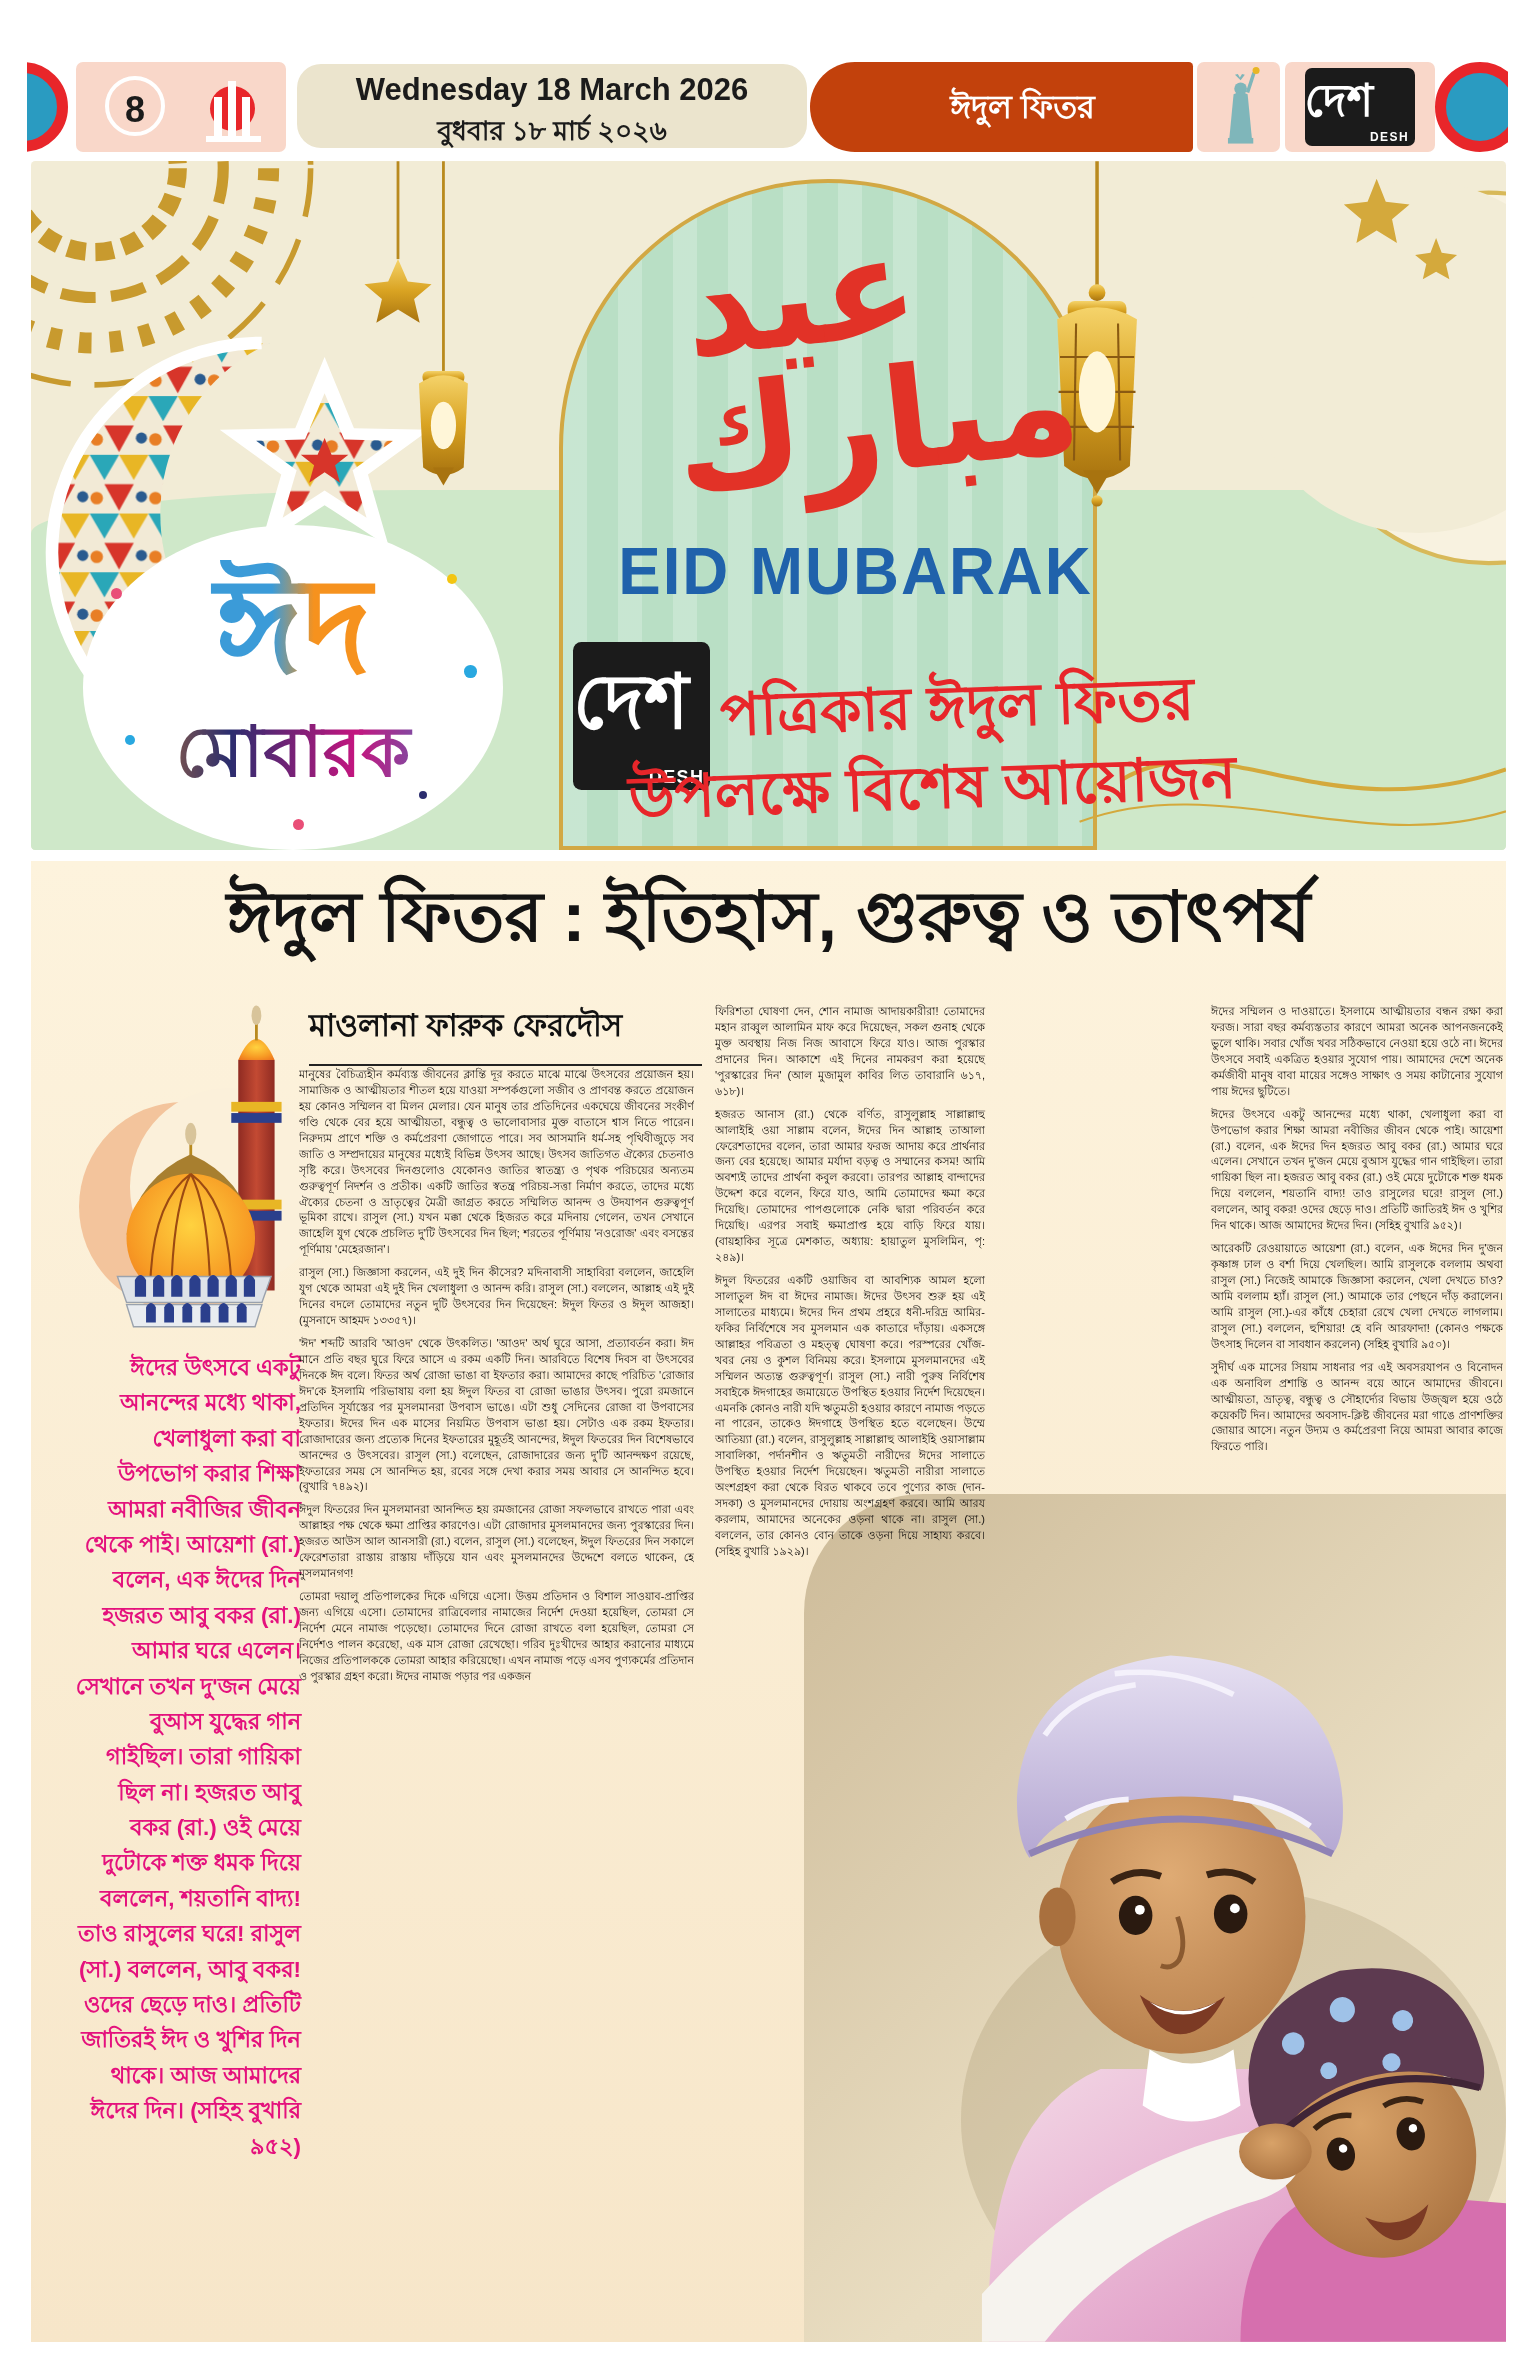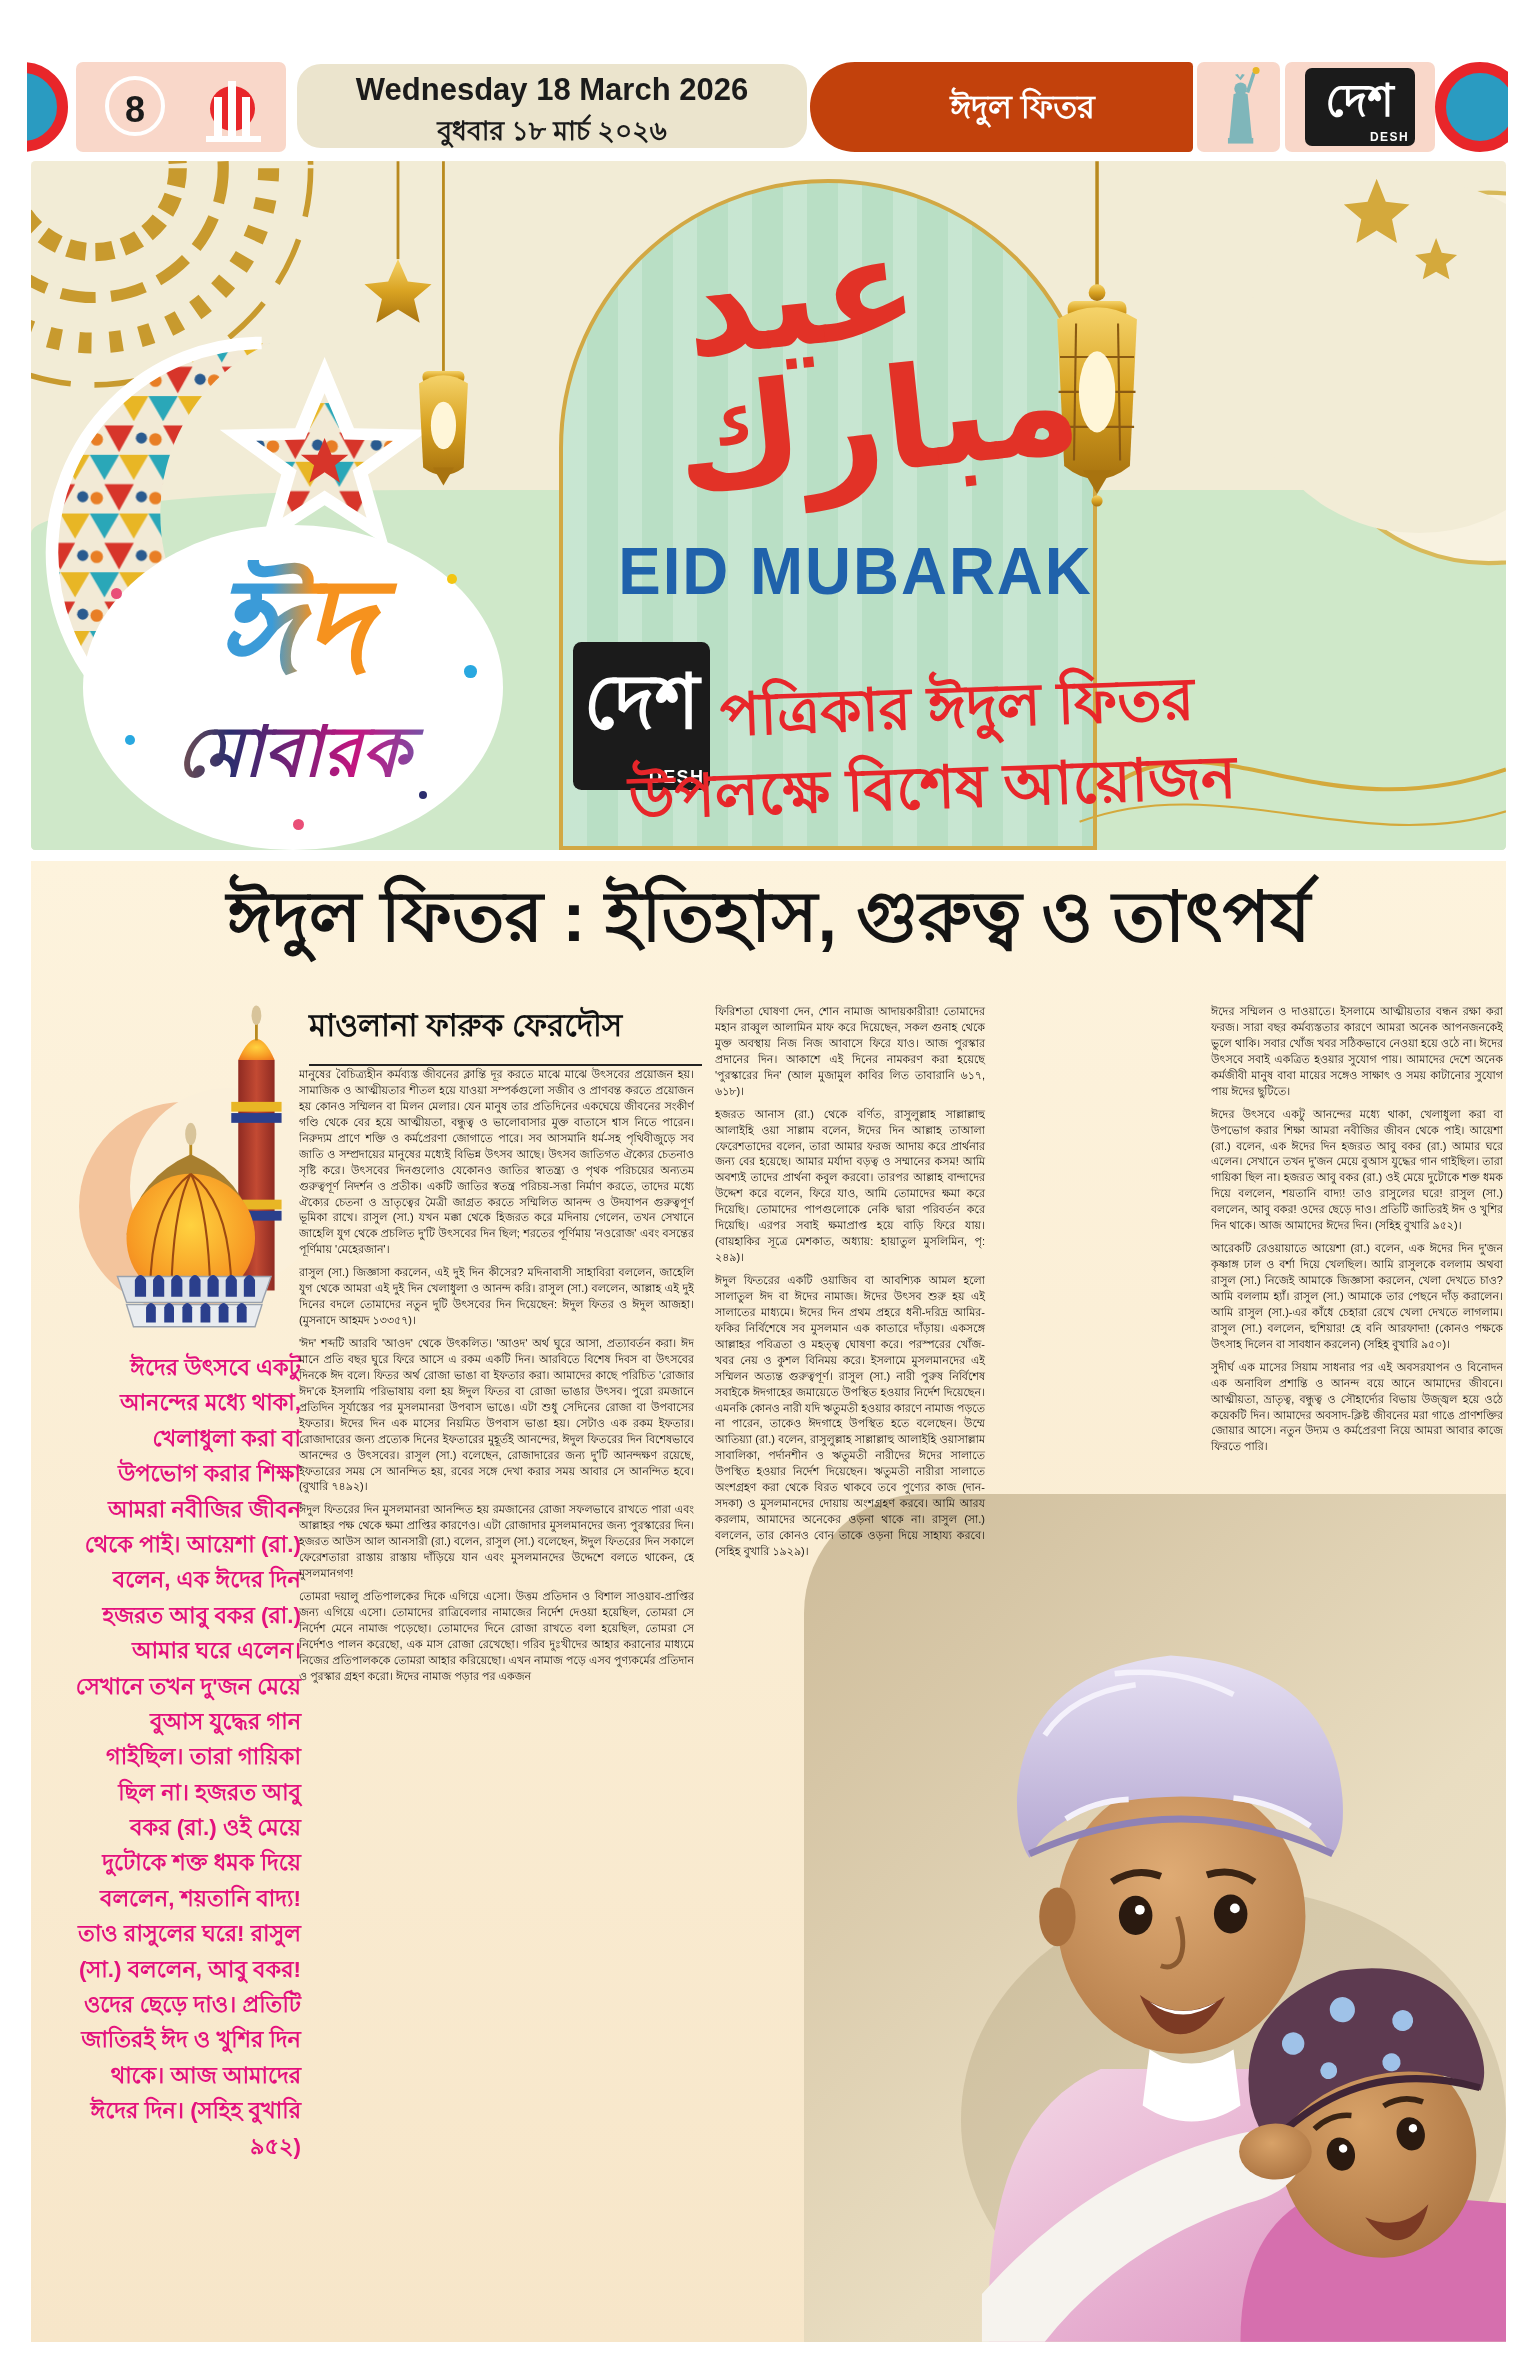--- a/index.html
+++ b/index.html
@@ -26,40 +26,40 @@
   .minar .base{position:absolute;bottom:1.4px;left:5.6px;width:55px;height:5.6px;background:#ffffff;}
   .hdr-date{left:297px;top:64px;width:510px;height:84px;background:#ebe4cd;border-radius:24px;color:#1b1b1b;text-align:center;}
   .hdr-date .l1{font-size:31px;font-weight:bold;margin-top:8.4px;}
   .hdr-date .l2{font-size:26.6px;font-weight:bold;margin-top:2.8px;}
   .hdr-red{left:810px;top:62px;width:383px;height:90px;background:#c2410c;border-radius:91px 8.4px 8.4px 91px;}
   .hdr-red .lbl{position:absolute;left:63px;right:21px;top:0;bottom:0;color:#ffffff;font-size:32px;font-weight:bold;text-align:center;line-height:90px;}
   .hdr-liberty{left:1197px;top:62px;width:83px;height:90px;}
   .hdr-desh{left:1285px;top:62px;width:150px;height:90px;}
   .desh-logo{position:absolute;background:#1b1b1b;border-radius:7px;color:#fff;}
   .hdr-desh .desh-logo{left:19.6px;top:5.6px;width:110px;height:78px;}
-  .desh-logo .bn{position:absolute;left:0;right:0;top:1.4px;text-align:center;font-weight:bold;}
+  .desh-logo .bn{position:absolute;left:0;right:0;top:1.4px;font-weight:bold;}
   .desh-logo .en{position:absolute;right:5.6px;bottom:2px;font-weight:bold;letter-spacing:1.4px;}
   .hdr-desh .bn{font-size:45px;line-height:64px;}
   .hdr-desh .en{font-size:12px;}
 
   
   .banner{left:31px;top:161px;width:1475px;height:689px;background:#f2ecd6;overflow:hidden;border-radius:4.2px;}
   .banner-mint{left:0;top:329px;width:1475px;height:360px;background:#cfe8c9;border-radius:26% 8% 0 0/12% 5% 0 0;}
   .arch{left:528px;top:17.5px;width:538px;height:671px;background:#b9dfc5;border:4.2px solid #d2a844;border-radius:269px 269px 0 0;box-sizing:border-box;
         background-image:repeating-linear-gradient(90deg,rgba(255,255,255,.22) 0 24px,rgba(255,255,255,0) 24px 55px);}
   .callig{left:528px;top:63px;width:538px;text-align:center;color:#e23227;transform:rotate(-6deg);font-weight:bold;direction:rtl;}
   .callig .a1{font-size:140px;line-height:1.0;margin-right:42px;}
   .callig .a2{font-size:140px;line-height:0.92;margin-left:84px;}
   .eid-en{left:489px;top:371px;width:671px;text-align:center;color:#2062ab;font-size:67px;font-weight:800;letter-spacing:2.1px;transform:scaleX(.95);}
   .banner .desh-logo{left:542px;top:481px;width:137px;height:148px;border-radius:8.4px;}
   .banner .desh-logo .bn{font-size:76px;line-height:117px;}
   .banner .desh-logo .en{font-size:18px;}
   .promo1{left:689px;top:498px;width:664px;color:#e8262a;font-size:59px;font-weight:bold;transform:rotate(-2deg);}
   .promo2{left:552px;top:582px;width:699px;text-align:center;color:#e8262a;font-size:59px;font-weight:bold;transform:rotate(-2deg);}
-  .blob{left:52px;top:364px;width:420px;height:325px;background:#ffffff;border-radius:50%;font-style:italic;}
+  .blob{left:52px;top:364px;width:420px;height:325px;background:#ffffff;border-radius:50%;}
   .blob .t1{position:absolute;left:0;right:0;top:35px;text-align:center;font-size:133px;font-weight:800;
             background:linear-gradient(90deg,#3b9bd8 45%,#f6921e 55%);-webkit-background-clip:text;background-clip:text;color:transparent;line-height:1;}
   .blob .t2{position:absolute;left:0;right:0;top:189px;text-align:center;font-size:70px;font-weight:800;
             background:linear-gradient(90deg,#f6921e,#2b2d6e 35%,#c4157f 65%,#2196d3);-webkit-background-clip:text;background-clip:text;color:transparent;line-height:1.1;}
   .dot{position:absolute;border-radius:50%;}
 
   
   .article{left:31px;top:861px;width:1475px;height:1481px;background:linear-gradient(180deg,#fdf3dd,#f7e6c9);overflow:hidden;}
   .headline{left:21px;top:12.6px;width:1433px;text-align:center;color:#141414;font-size:70px;font-weight:800;line-height:1.25;}
   .byline{left:278px;top:140px;width:393px;color:#111;font-size:31px;font-weight:bold;padding-bottom:11.2px;border-bottom:2.8px solid #222;}

